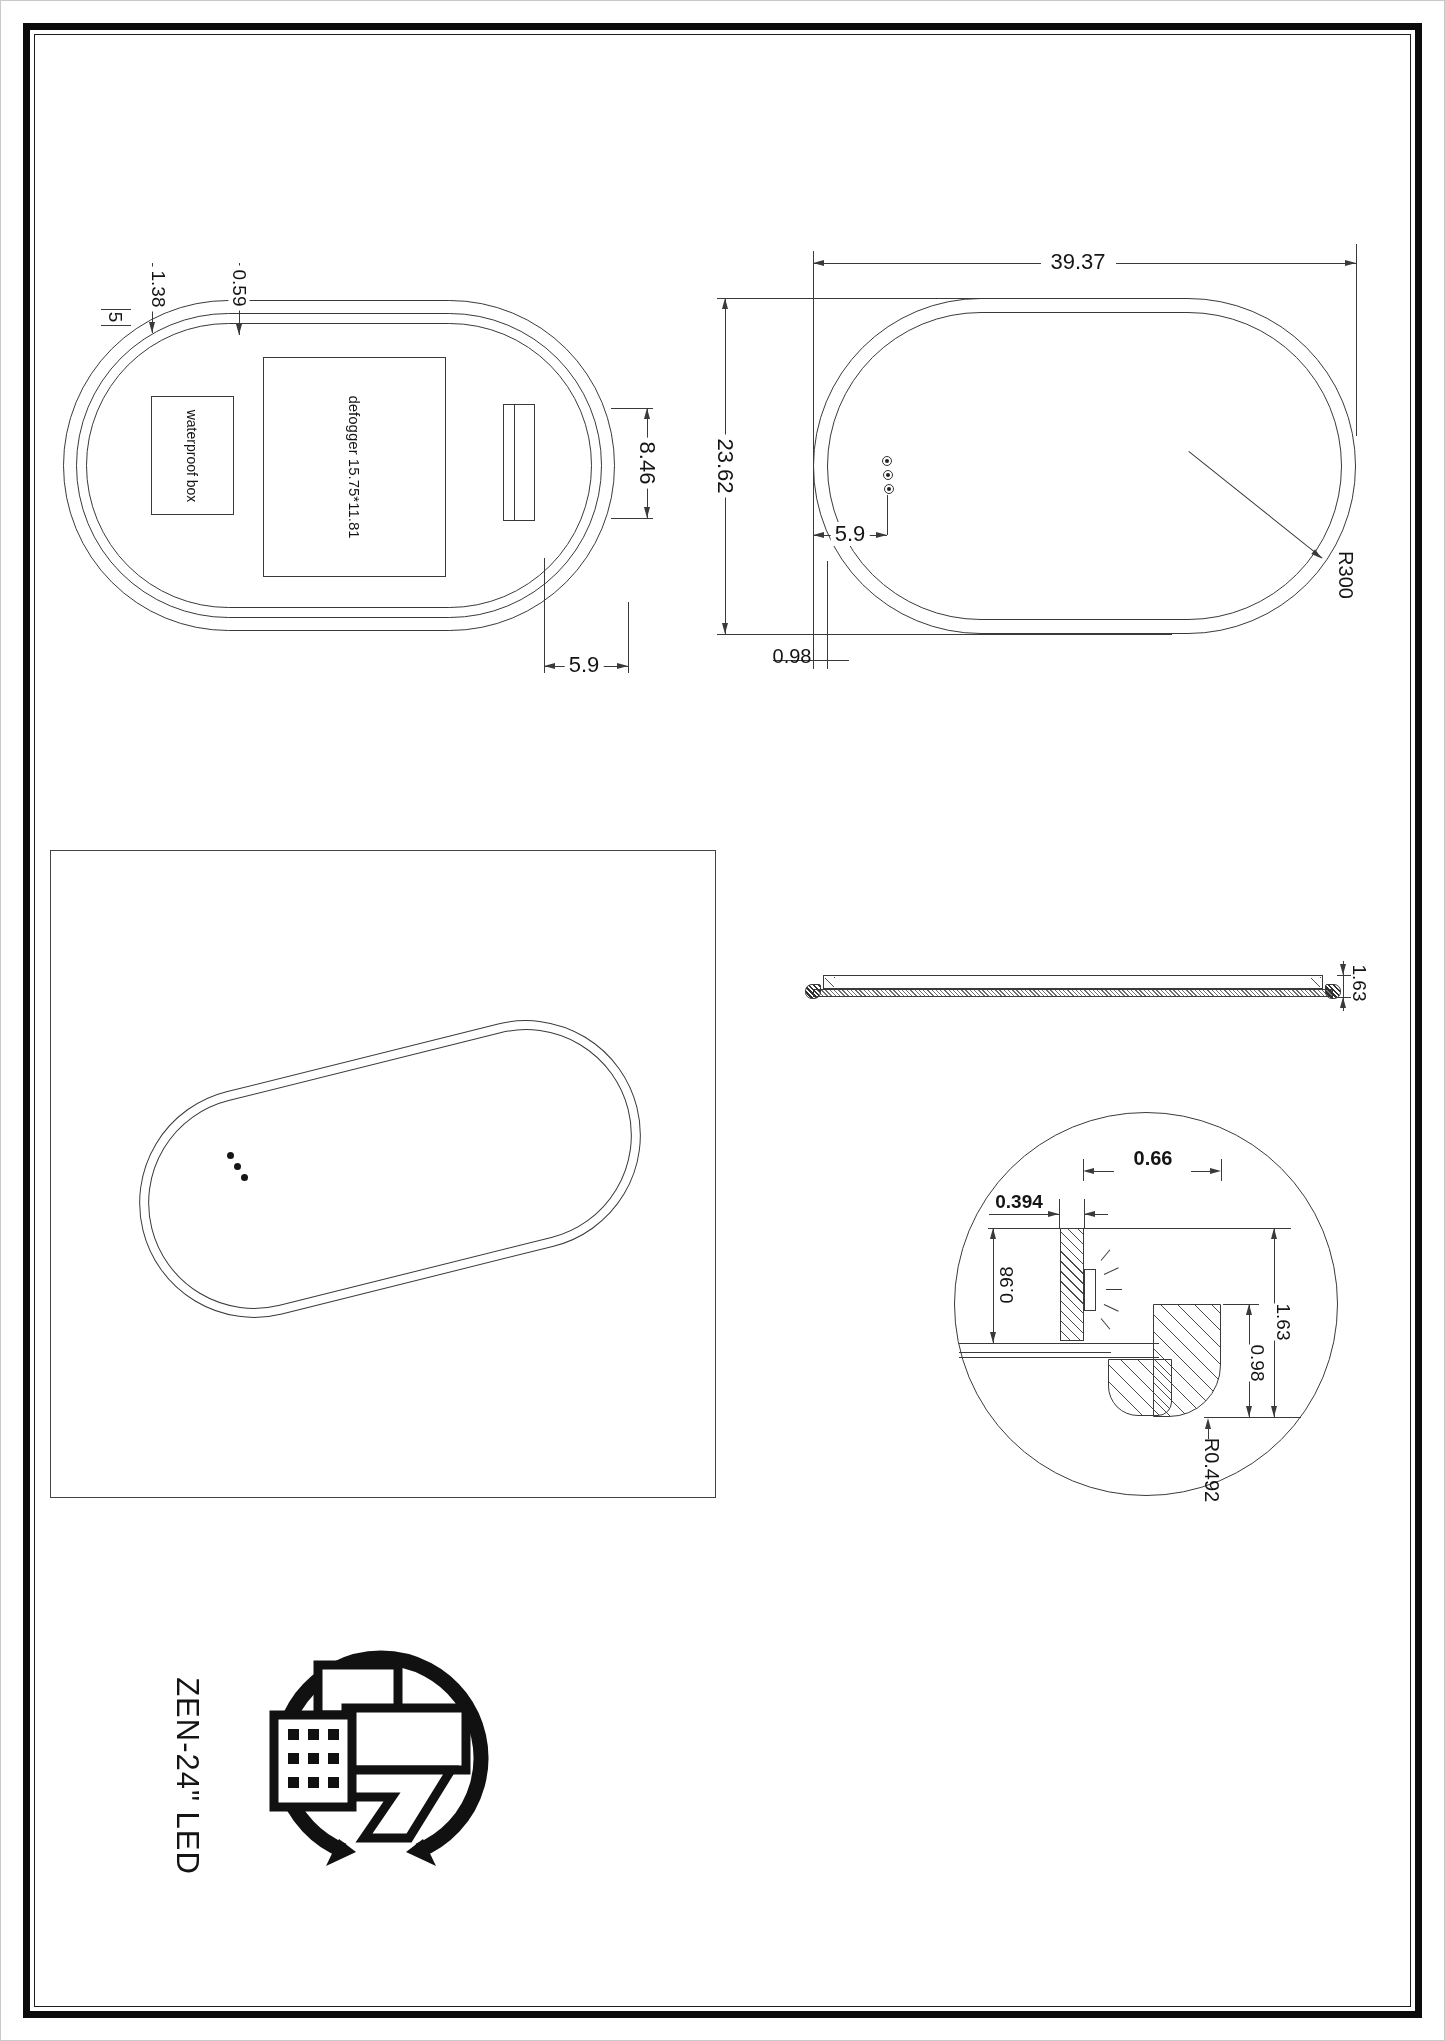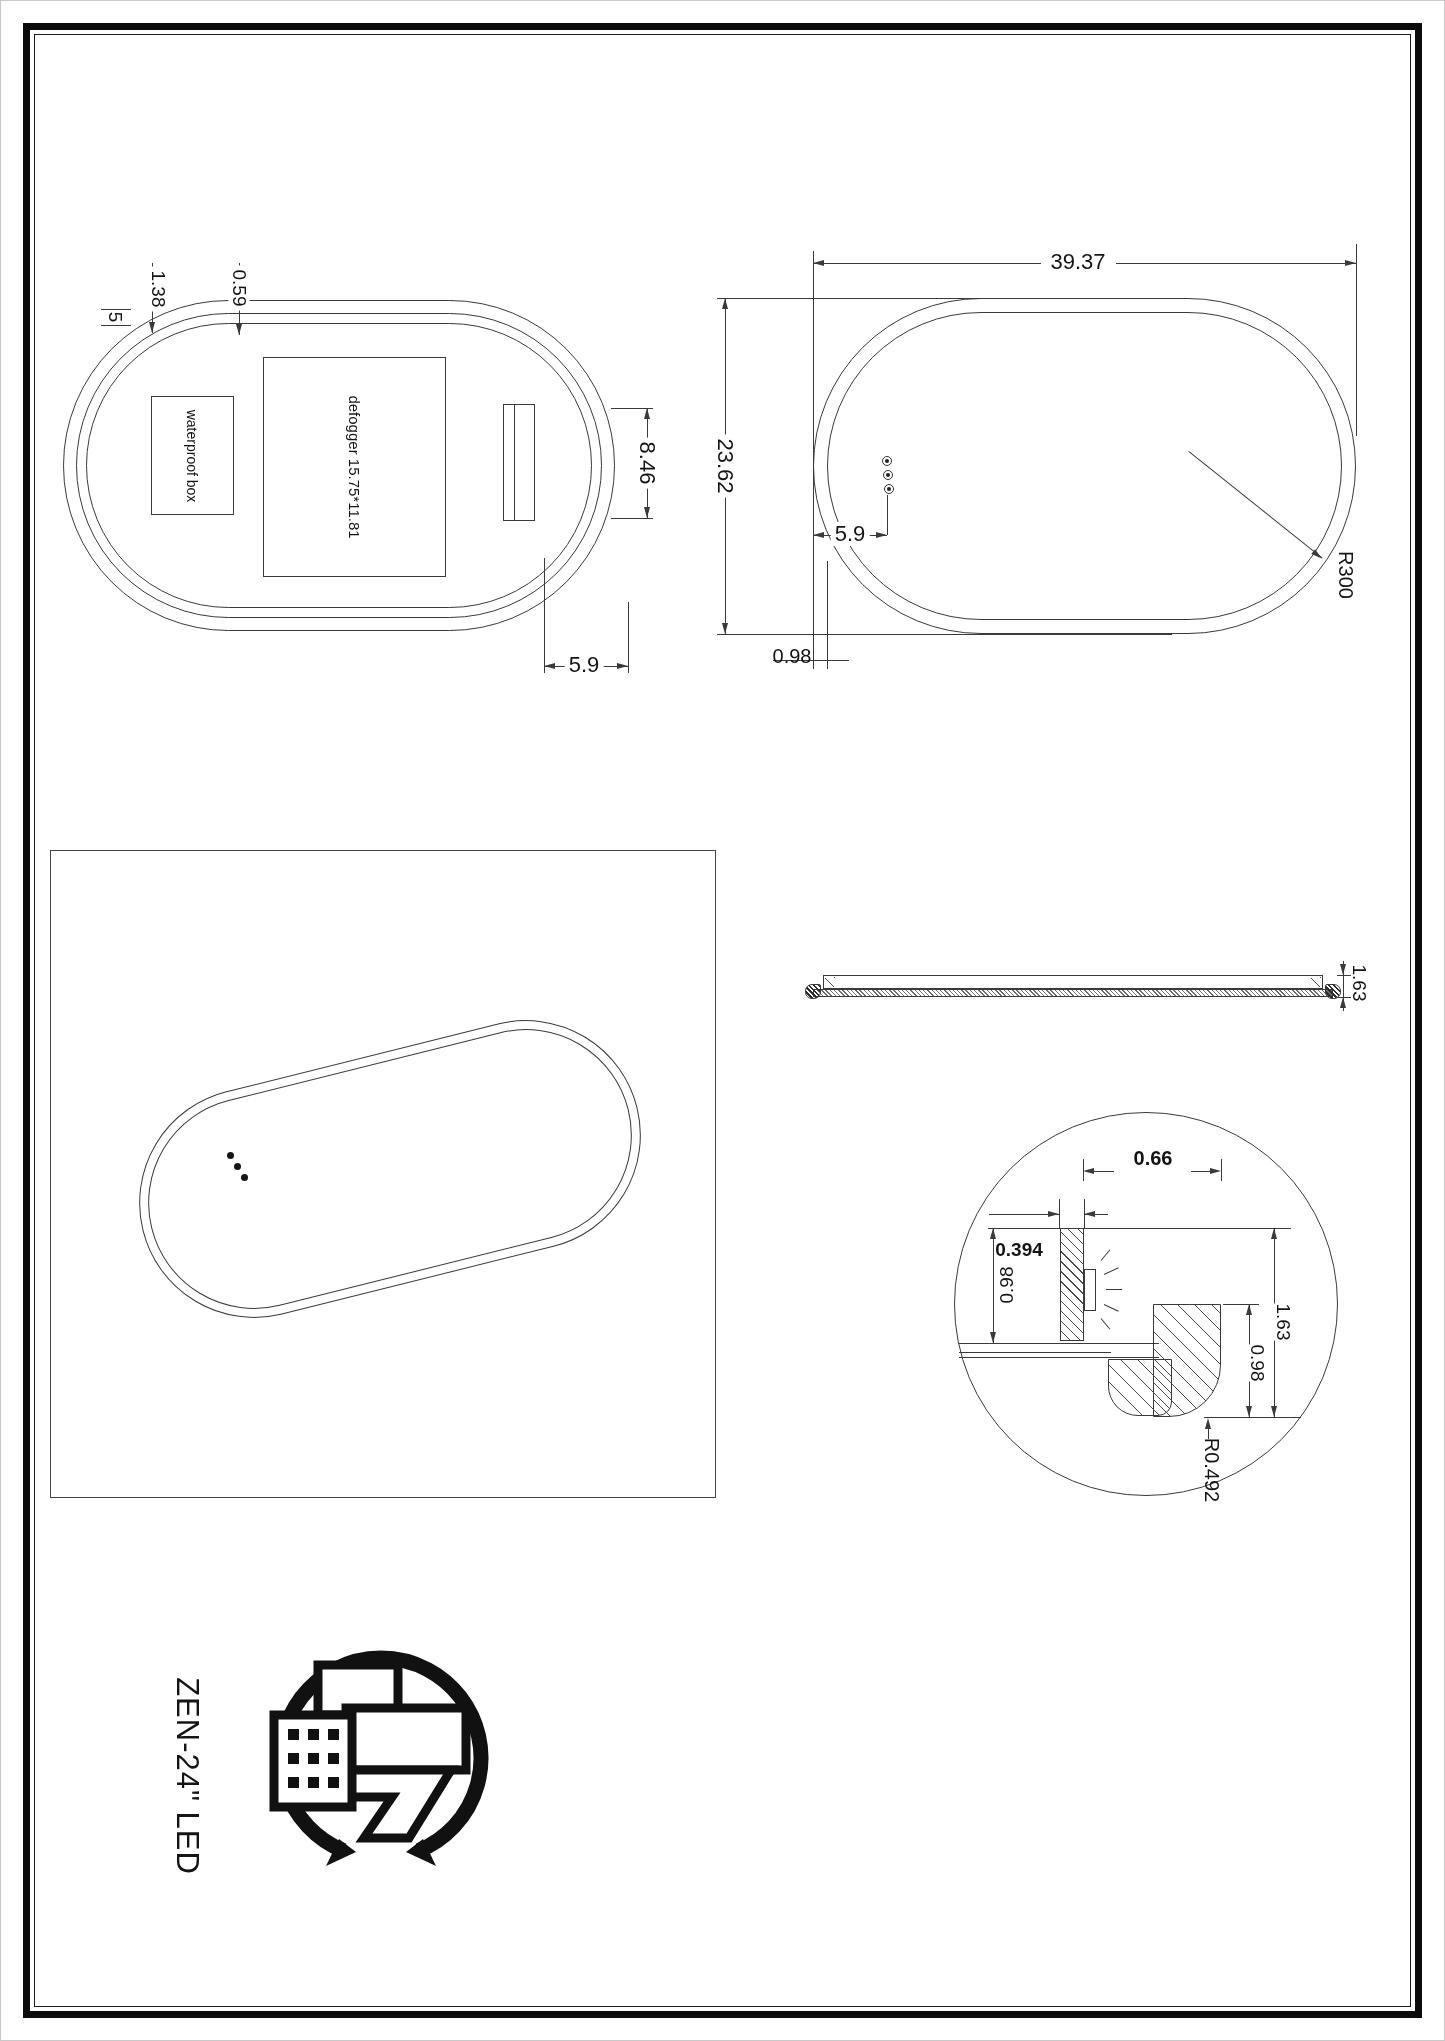--- a/index.html
+++ b/index.html
@@ -174,21 +174,21 @@
     <i class="ar l" style="left:1082px;top:1167px;"></i>
     <i class="ar r" style="left:1209px;top:1167px;"></i>
     <span class="lbl ctr b" style="left:1152px;top:1157px;font-size:20px;">0.66</span>
 
     <i class="vl" style="left:1058px;top:1198px;height:29px;"></i>
     <i class="vl" style="left:1083px;top:1198px;height:29px;"></i>
     <i class="hl" style="left:988px;top:1213px;width:70px;"></i>
     <i class="hl" style="left:1083px;top:1213px;width:24px;"></i>
     <i class="ar r" style="left:1047px;top:1210px;"></i>
     <i class="ar l" style="left:1083px;top:1210px;"></i>
-    <span class="lbl ctr b" style="left:1018px;top:1200px;font-size:19px;background:#fff;margin-top:48px;">0.394</span>
+    <span class="lbl ctr b" style="left:1018px;top:1200px;font-size:19px;background:#fff;">0.394</span>
 
     <i class="vl" style="left:992px;top:1227px;height:115px;"></i>
     <i class="ar u" style="left:989px;top:1227px;"></i>
     <i class="ar d" style="left:989px;top:1331px;"></i>
     <span class="lbl ccw" style="left:1005px;top:1284px;font-size:19px;background:#fff;">0.98</span>
 
     <i class="hl" style="left:1222px;top:1303px;width:36px;"></i>
     <i class="vl" style="left:1248px;top:1303px;height:113px;"></i>
     <i class="ar u" style="left:1245px;top:1303px;"></i>
     <i class="ar d" style="left:1245px;top:1405px;"></i>

